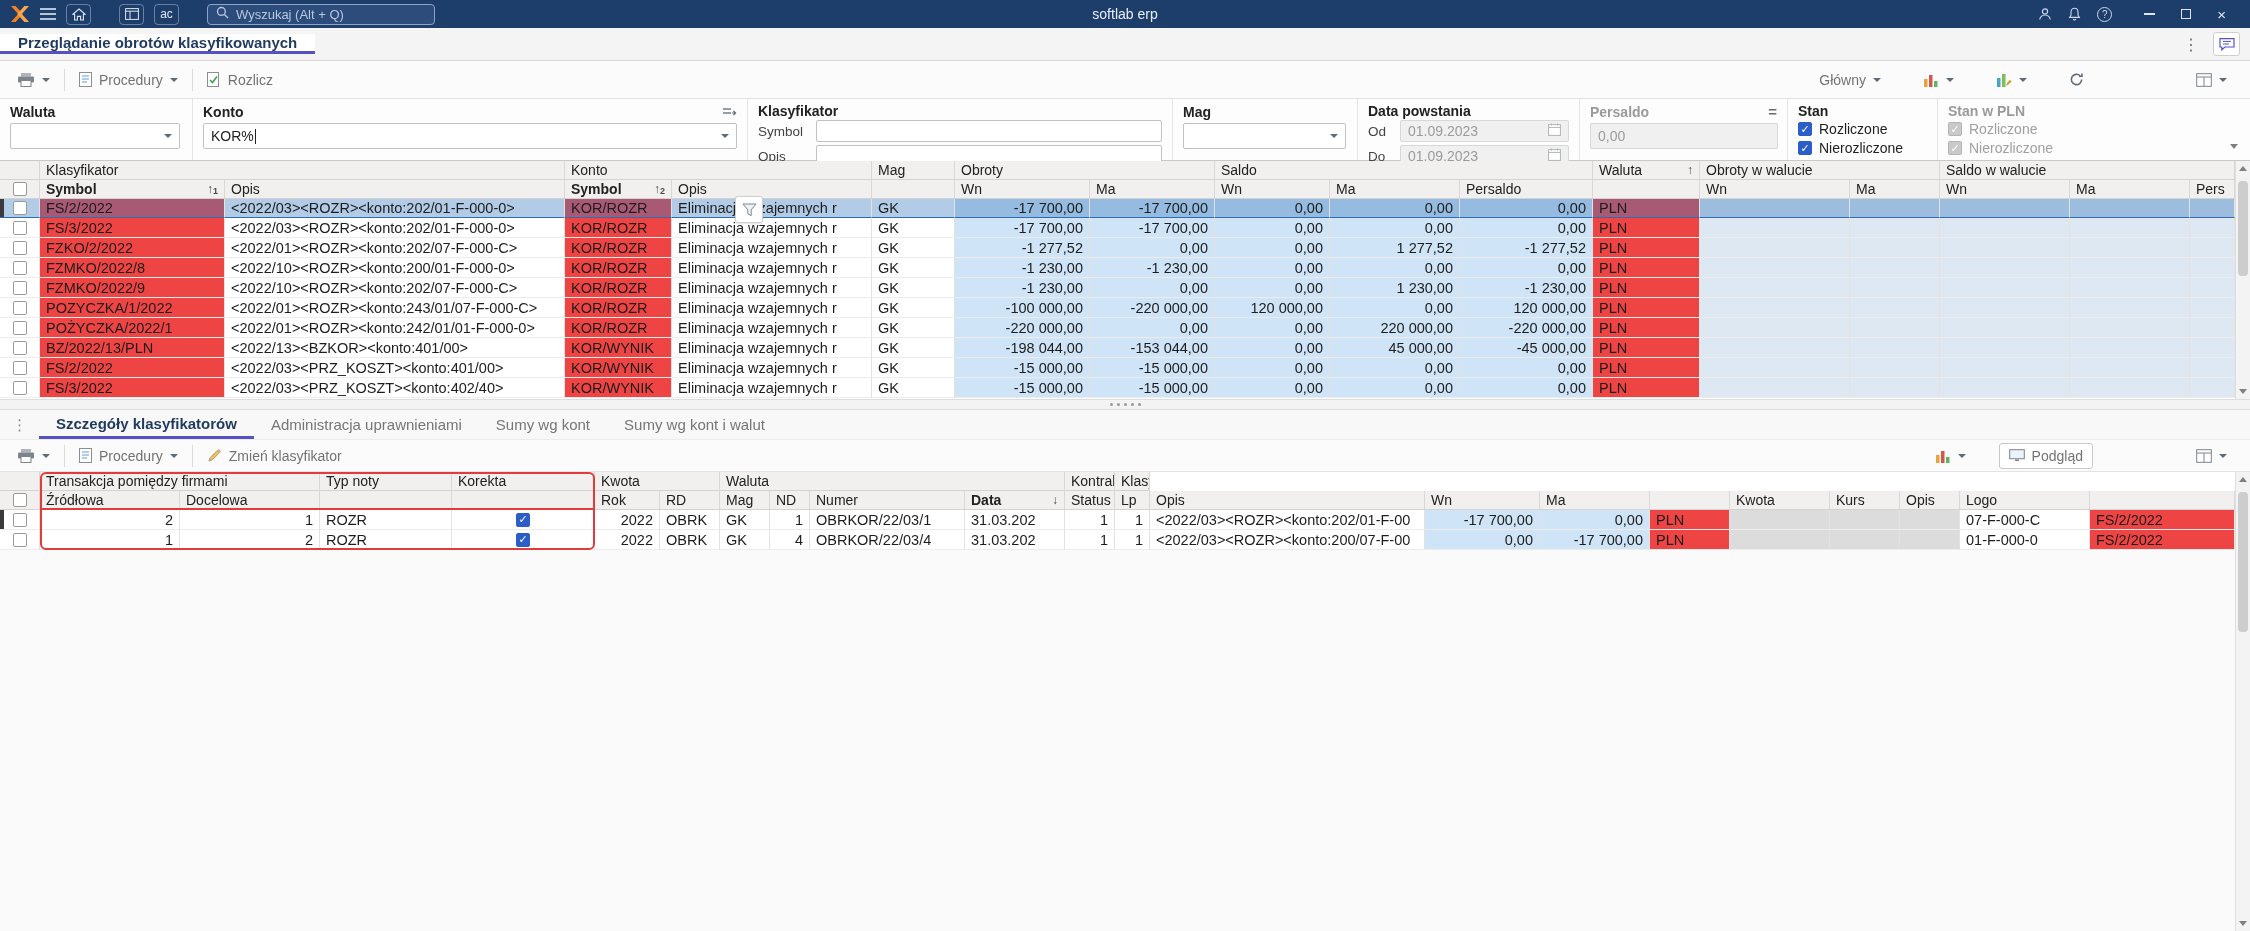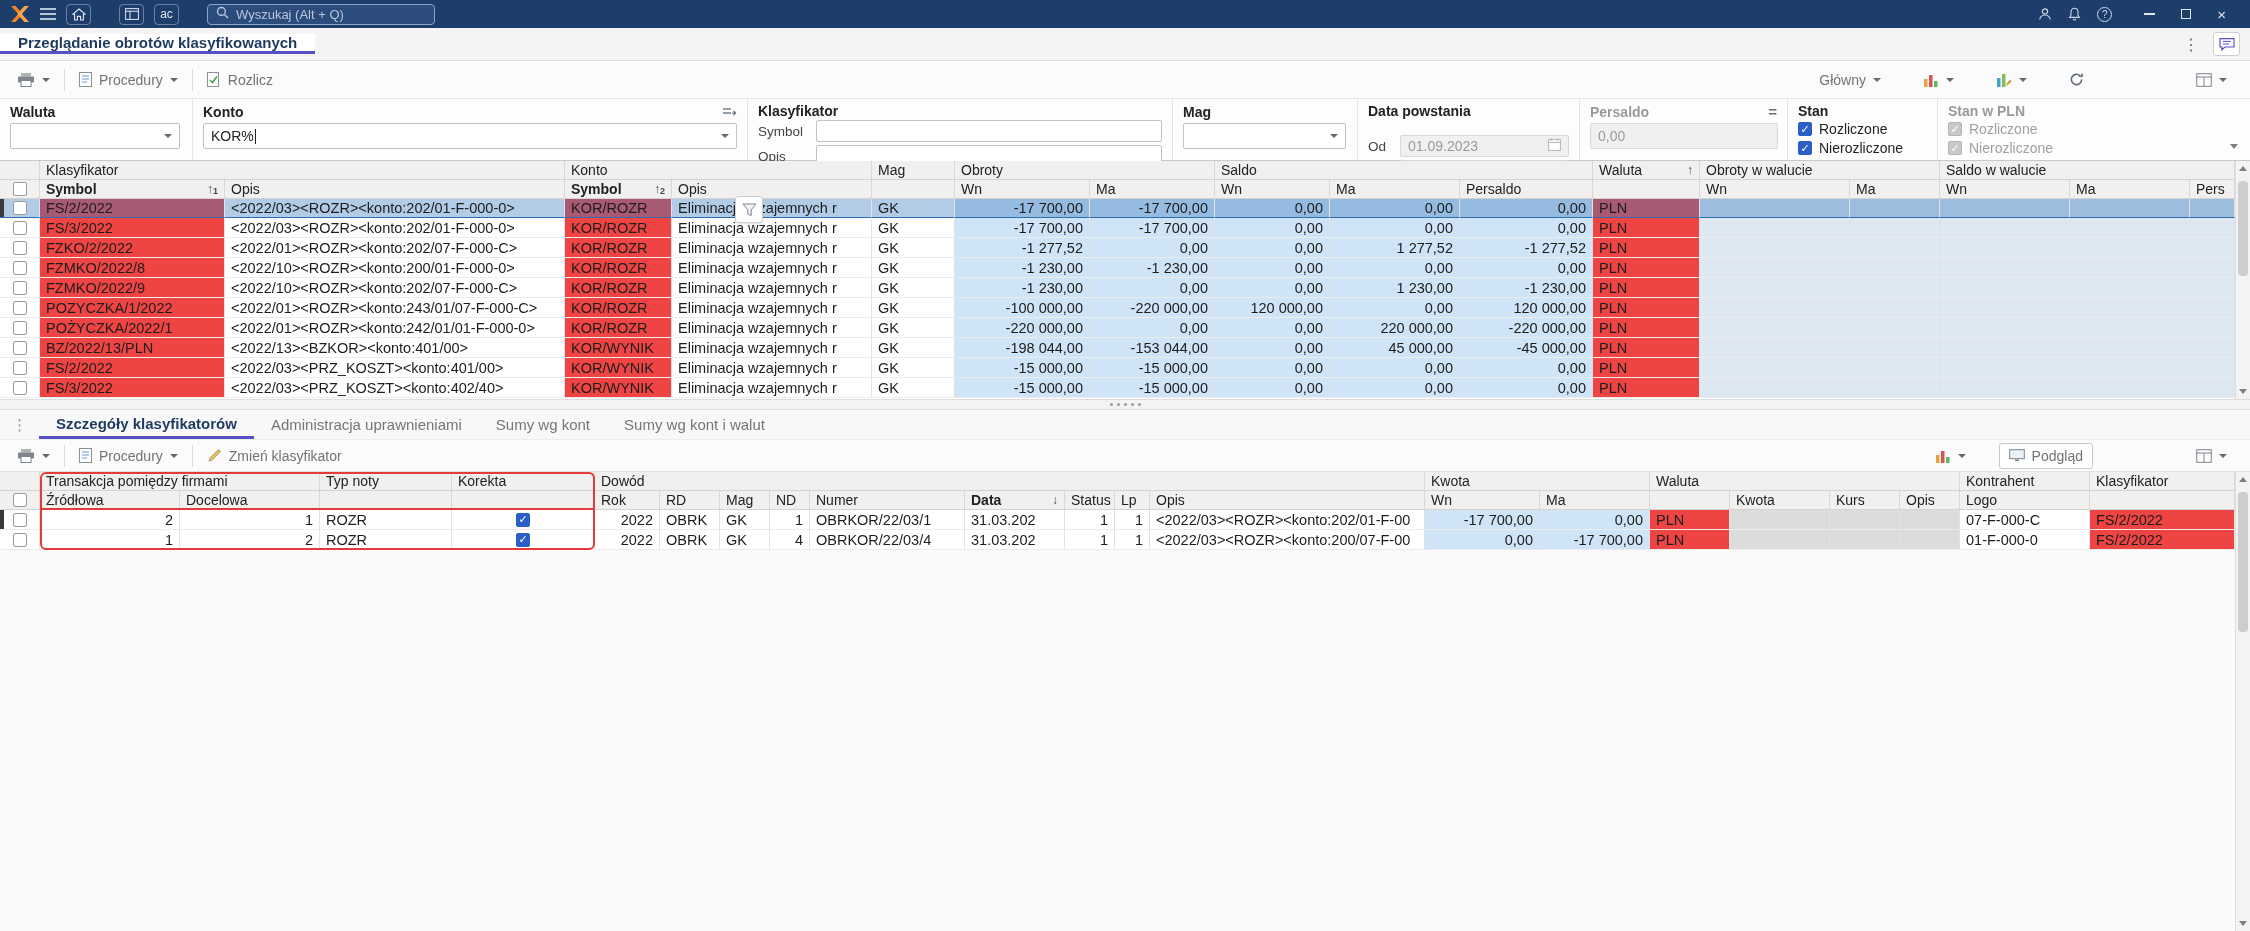--- a/index.html
+++ b/index.html
@@ -141,20 +141,21 @@
         </svg>
       </span>
     <span class="tb-btn">ac</span>
     <div class="tb-search" style="margin-left:18px">
       <span><svg width="13" height="13" viewBox="0 0 13 13">
             <circle cx="5.4" cy="5.4" r="3.9" fill="none" stroke="#b7c4da" stroke-width="1.4"></circle>
             <line x1="8.4" y1="8.4" x2="12" y2="12" stroke="#b7c4da" stroke-width="1.4"></line>
           </svg></span>
       <span>Wyszukaj (Alt + Q)</span>
     </div>
+    <div class="tb-title">softlab erp</div>
     <div class="tb-right">
       <span class="tb-ic">
           <svg width="14" height="14" viewBox="0 0 14 14">
             <circle cx="7" cy="4.4" r="2.6" fill="none" stroke="#cdd8ea" stroke-width="1.2"></circle>
             <path d="M1.8 12.6 a5.2 4.6 0 0 1 10.4 0" fill="none" stroke="#cdd8ea" stroke-width="1.2"></path>
           </svg>
         </span>
       <span class="tb-ic">
           <svg width="13" height="14" viewBox="0 0 13 14">
             <path d="M6.5 1.2 C4.3 1.2 3 3 3 5.2 V8.2 L1.6 10.4 H11.4 L10 8.2 V5.2 C10 3 8.7 1.2 6.5 1.2 Z" fill="none" stroke="#cdd8ea" stroke-width="1.1"></path>
@@ -295,21 +296,21 @@
     </div>
     <div class="fsec" style="width:185px">
       <div class="flab">Mag</div>
       <div class="inp combo" style="width:163px;margin-top:3px">
           <span></span>
           <span class="cv"></span>
         </div>
     </div>
     <div class="fsec" style="width:222px">
       <div class="flab">Data powstania</div>
-      <div class="frow" style="margin-top:16px">
+      <div class="frow" style="margin-top:1px">
           <span class="slab sm">Od</span>
           <div class="inp small dis" style="flex:1;justify-content:space-between">
             <span>01.09.2023</span>
             <span><svg width="13" height="13" viewBox="0 0 13 13">
                 <rect x="0.6" y="1.6" width="11.8" height="10.8" fill="#fff" stroke="#b0b4b8"></rect>
                 <line x1="0.6" y1="4.4" x2="12.4" y2="4.4" stroke="#b0b4b8"></line>
                 <line x1="3.4" y1="0.4" x2="3.4" y2="2.6" stroke="#b0b4b8"></line>
                 <line x1="9.6" y1="0.4" x2="9.6" y2="2.6" stroke="#b0b4b8"></line>
               </svg></span>
           </div>
@@ -715,21 +716,20 @@
   </div>
 
   <div class="dwrap">
     <div class="dgrid">
       <div class="red-outline"></div>
       <div class="dg hrow">
         <div class="c gut"></div>
         <div class="c s2">Transakcja pomiędzy firmami</div>
         <div class="c">Typ noty</div>
         <div class="c">Korekta</div>
-        <div class="c s9">Dowód</div>
         <div class="c s2">Kwota</div>
         <div class="c s4">Waluta</div>
         <div class="c">Kontrahent</div>
         <div class="c">Klasyfikator</div>
       </div>
       <div class="dg hrow">
         <div class="c gut">
             <span class="cb"></span>
           </div>
         <div class="c">Źródłowa</div>

